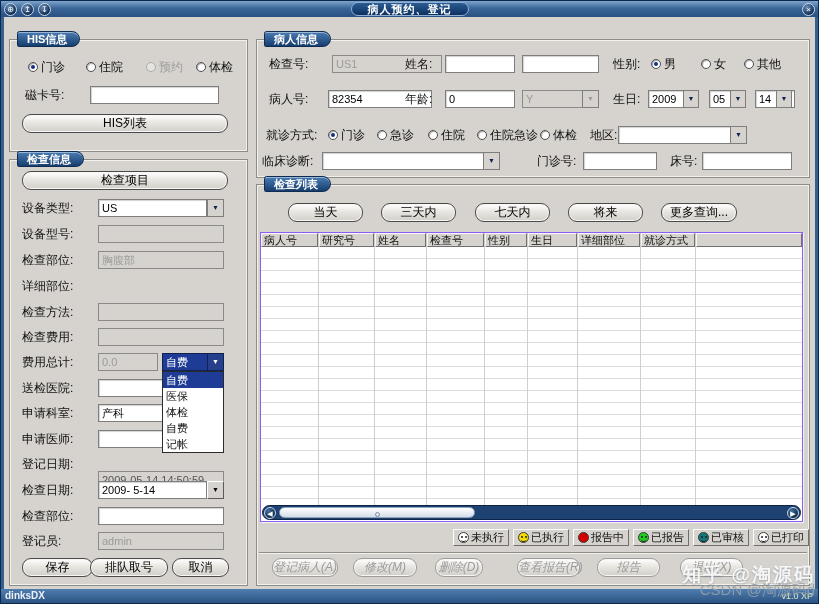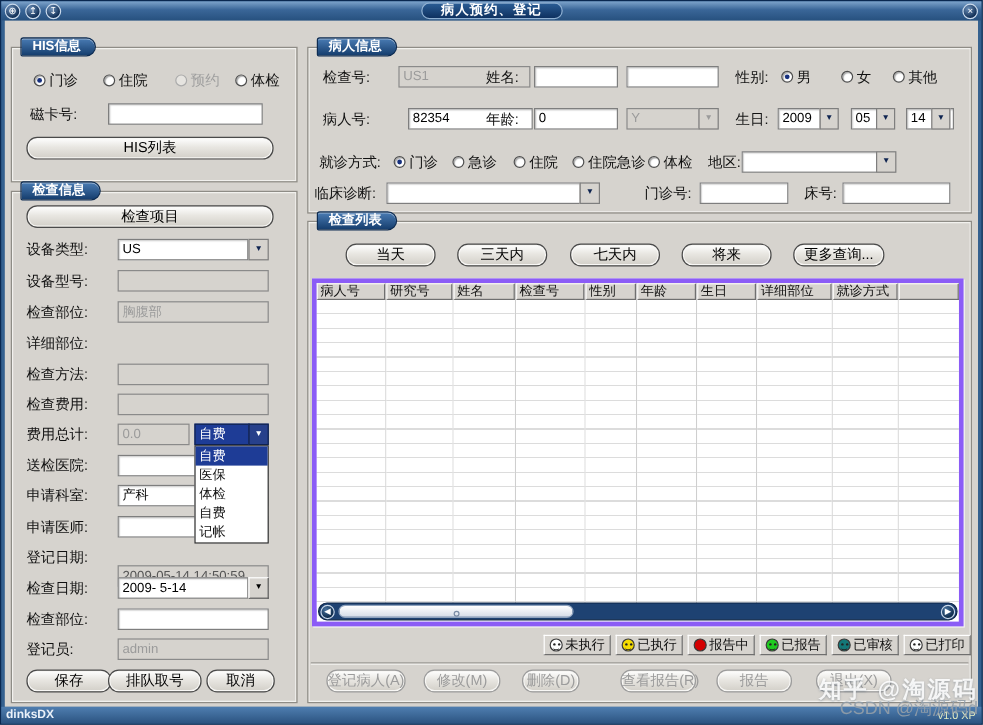--- a/index.html
+++ b/index.html
@@ -44,31 +44,31 @@
   .arw.dis { color:#9B9B9B; }
   .combo-sel { position:absolute; height:18px; line-height:16px; background:#1E3C96; color:#fff;
     border:1px solid #10224E; font-size:11px; padding:0 3px; }
   .ddlist { position:absolute; background:#fff; border:1px solid #2B2B2B; z-index:50; }
   .dditem { height:16px; line-height:16px; font-size:11px; padding:0 3px; color:#111; white-space:nowrap; }
   .dditem.sel { background:#1E3C96; color:#fff; }
 
   .btn { position:absolute; height:19px; line-height:17px; text-align:center; font-size:12px; color:#000;
     background:linear-gradient(180deg,#FFFFFF,#E8E6E1 45%,#D2CFC8); border:1px solid #4A4A4A;
     border-radius:9px; box-shadow:inset 0 0 0 1px #F8F7F5; cursor:default; white-space:nowrap; }
-  .btn.dis { color:#9C9C9C; border-color:#9C9C9C; }
+  .btn.dis { color:#9C9C9C; border-color:#9C9C9C;font-style:italic; }
 
   .rgroup { position:absolute; height:18px; line-height:18px; font-size:12px; color:#111; white-space:nowrap; }
   .rgroup.dis { color:#9E9E9E; }
   .rd { display:inline-block; width:10px; height:10px; border-radius:50%; background:#fff;
     border:1px solid #4E4E4E; box-shadow:inset 1px 1px 1px rgba(0,0,0,.35); vertical-align:-1px; margin-right:3px; }
   .rd.on::after { content:""; display:block; width:4px; height:4px; border-radius:50%; background:#17307E; margin:2px; }
   .rd.dis { border-color:#ABABAB; background:#E6E4E0; box-shadow:none; }
 
   
-  .tbl { position:absolute; border:4px solid #8b5cf6; background:#fff; box-shadow:1px 1px 0 #F4F3F0; }
+  .tbl { position:absolute; border:1px solid #8b5cf6; background:#fff; box-shadow:1px 1px 0 #F4F3F0; }
   .cols { display:flex; height:272px; }
   .col { border-right:1px solid #CFCFCF; display:flex; flex-direction:column; }
   .col:last-child { border-right:none; flex:1; }
   .th { height:14px; line-height:13px; font-size:11px; color:#111; padding-left:2px; background:#D6D3CE;
     border:1px solid; border-color:#F7F6F4 #6F6F6F #6F6F6F #F7F6F4; white-space:nowrap; overflow:hidden; }
   .cbody { flex:1; background:repeating-linear-gradient(180deg,#FFFFFF 0 11px,#DCDCDC 11px 12px); }
 
   
   .hsb { position:absolute; left:1px; right:1px; bottom:1px; height:15px; background:linear-gradient(180deg,#274B7D,#12declared 0); background:#1E4272; border:1px solid #0D2446; border-radius:8px; }
   .hsb .ar { position:absolute; top:1px; width:12px; height:12px; border-radius:50%; color:#fff; font-size:7px;
@@ -193,21 +193,21 @@
       <div class="tb dis" style="left:75px;top:15px;width:110px">US1</div>
       <div class="lbl" style="left:148px;top:15px">姓名:</div>
       <div class="tb" style="left:188px;top:15px;width:70px"></div>
       <div class="tb" style="left:265px;top:15px;width:77px"></div>
       <div class="lbl" style="left:356px;top:15px">性别:</div>
       <span class="rgroup" style="left:394px;top:15px"><span class="rd on"></span><span>男</span></span>
       <span class="rgroup" style="left:444px;top:15px"><span class="rd"></span><span>女</span></span>
       <span class="rgroup" style="left:487px;top:15px"><span class="rd"></span><span>其他</span></span>
 
       <div class="lbl" style="left:12px;top:50px">病人号:</div>
-      <div class="tb" style="left:83px;top:50px;width:104px">82354</div>
+      <div class="tb" style="left:71px;top:50px;width:104px">82354</div>
       <div class="lbl" style="left:148px;top:50px">年龄:</div>
       <div class="tb" style="left:188px;top:50px;width:70px">0</div>
       <div class="tb dis" style="left:265px;top:50px;width:61px">Y</div>
       <div class="arw dis" style="left:325px;top:50px">▼</div>
       <div class="lbl" style="left:356px;top:50px">生日:</div>
       <div class="tb" style="left:391px;top:50px;width:36px">2009</div>
       <div class="arw" style="left:426px;top:50px;width:16px">▼</div>
       <div class="tb" style="left:452px;top:50px;width:22px">05</div>
       <div class="arw" style="left:473px;top:50px;width:16px">▼</div>
       <div class="tb" style="left:498px;top:50px;width:40px">14</div>
@@ -257,24 +257,20 @@
             </div>
           <div class="col" style="width:58px">
               <div class="th">检查号</div>
               <div class="cbody"></div>
             </div>
           <div class="col" style="width:43px">
               <div class="th">性别</div>
               <div class="cbody"></div>
             </div>
           <div class="col" style="width:50px">
-              <div class="th">年龄</div>
-              <div class="cbody"></div>
-            </div>
-          <div class="col" style="width:50px">
               <div class="th">生日</div>
               <div class="cbody"></div>
             </div>
           <div class="col" style="width:63px">
               <div class="th">详细部位</div>
               <div class="cbody"></div>
             </div>
           <div class="col" style="width:55px">
               <div class="th">就诊方式</div>
               <div class="cbody"></div>

